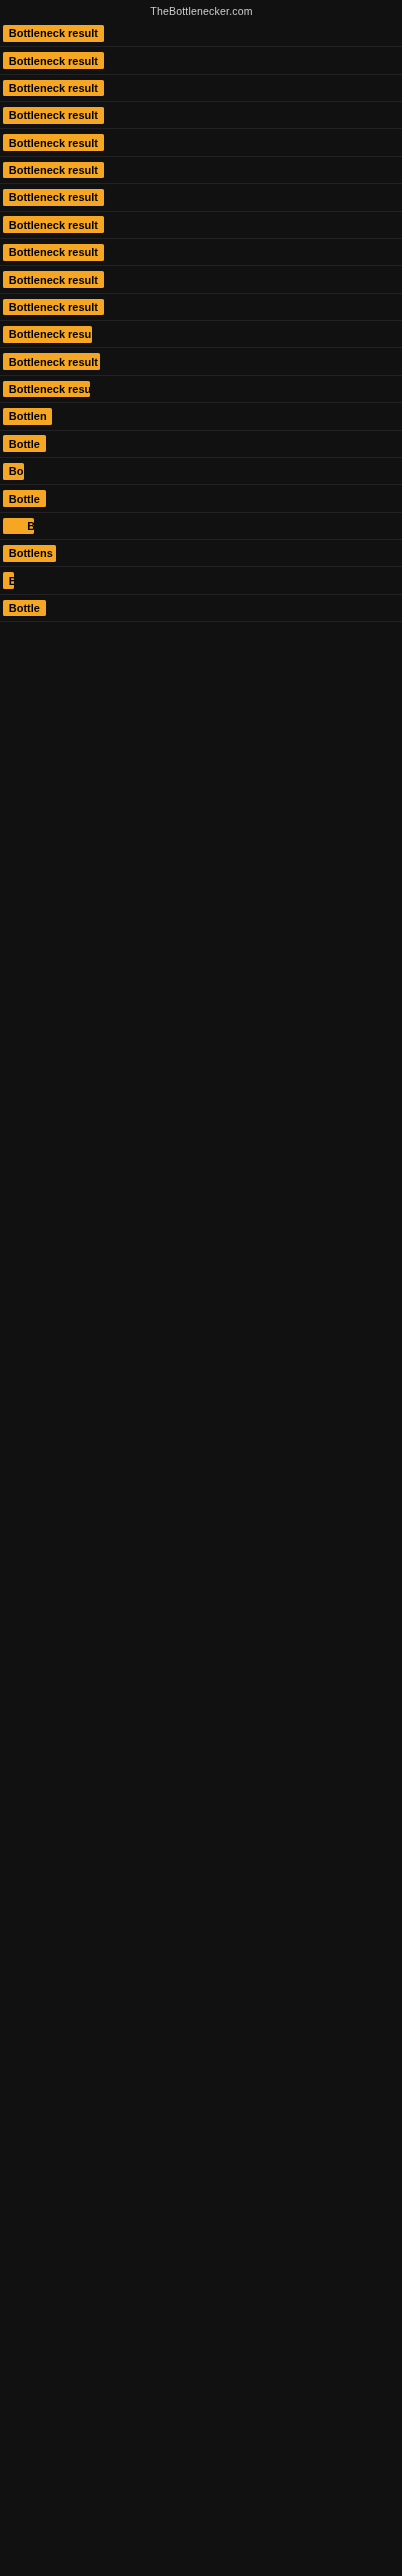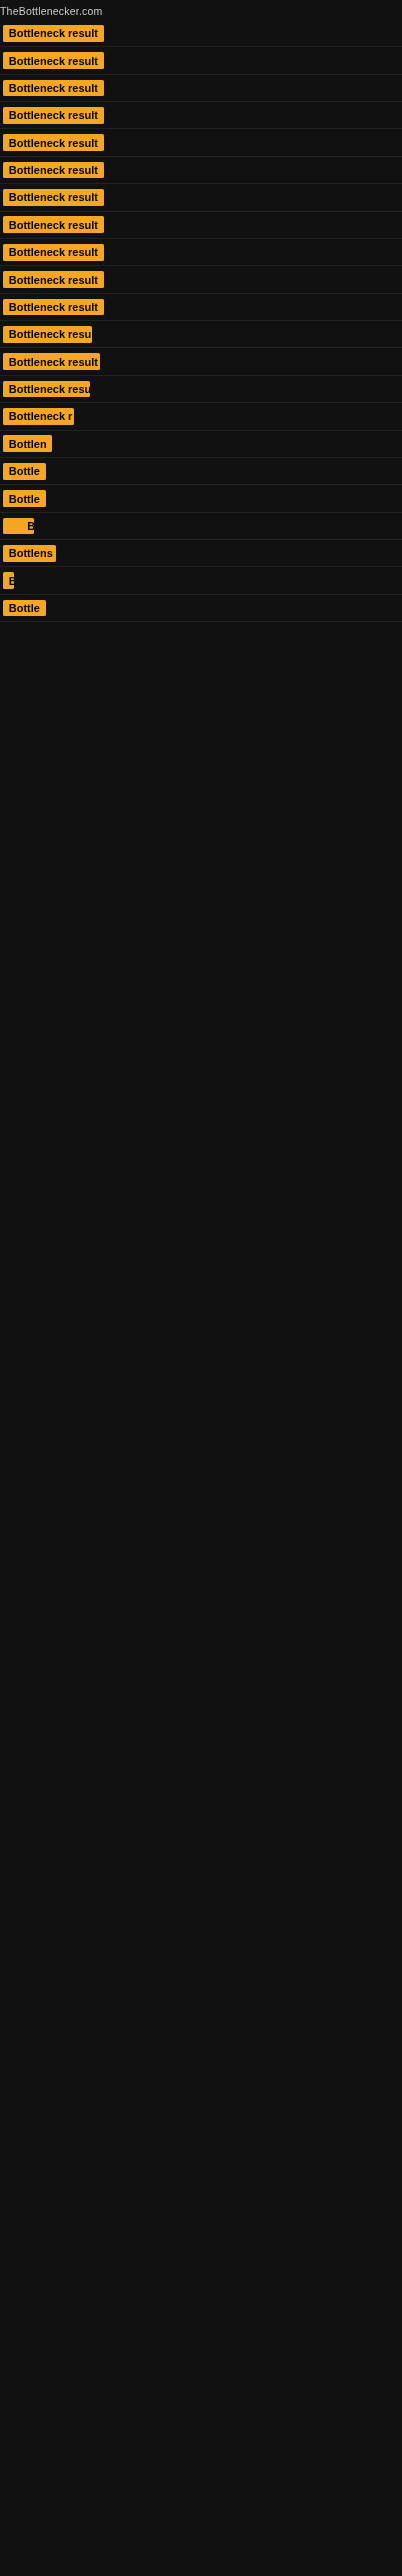--- a/index.html
+++ b/index.html
@@ -10,20 +10,21 @@
 
     body {
       background-color: #111111;
       width: 403px;
       min-height: 2576px;
       font-family: Arial, sans-serif;
       position: relative;
     }
 
     .site-title {
+      text-align: center;
       color: #cccccc;
       font-size: 10.5px;
       padding: 4.8px 0 3.2px 0;
       letter-spacing: 0.2px;
     }
 
     .bottleneck-badge {
       display: inline-block;
       background-color: #f5a623;
       color: #000000;
@@ -86,27 +87,27 @@
     <div class="row">
       <span class="bottleneck-badge" style="max-width: 89px;">Bottleneck resu</span>
     </div>
     <div class="row">
       <span class="bottleneck-badge" style="max-width: 97px;">Bottleneck result</span>
     </div>
     <div class="row">
       <span class="bottleneck-badge" style="max-width: 87px;">Bottleneck resu</span>
     </div>
     <div class="row">
-      <span class="bottleneck-badge" style="max-width: 71px;">Bottleneck r</span>
-    </div>
-    <div class="row">
       <span class="bottleneck-badge" style="max-width: 50px;">Bottlen</span>
     </div>
     <div class="row">
       <span class="bottleneck-badge" style="max-width: 43px;">Bottle</span>
+    </div>
+    <div class="row">
+      <span class="bottleneck-badge" style="max-width: 21px;">Bo</span>
     </div>
     <div class="row">
       <span class="bottleneck-badge" style="max-width: 43px;">Bottle</span>
     </div>
     <div class="row">
       <span class="bottleneck-badge" style="max-width: 31px; padding-left: 24px;">Bott</span>
     </div>
     <div class="row">
       <span class="bottleneck-badge" style="max-width: 53px;">Bottlens</span>
     </div>

